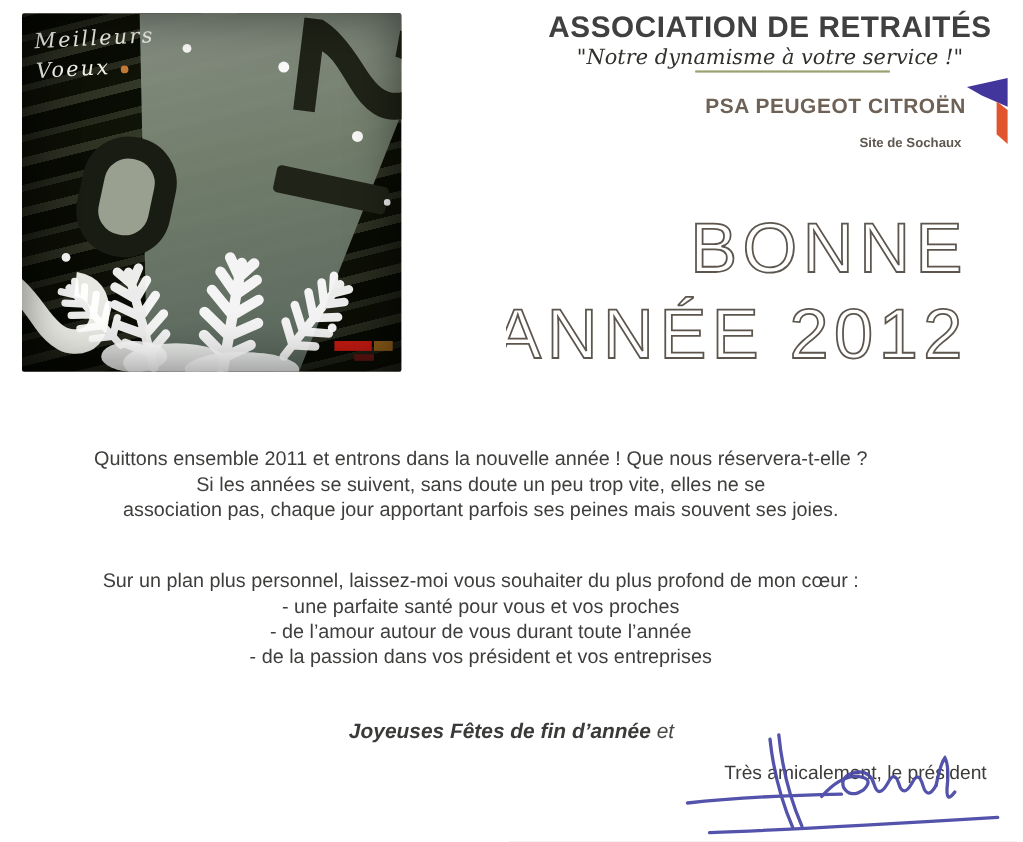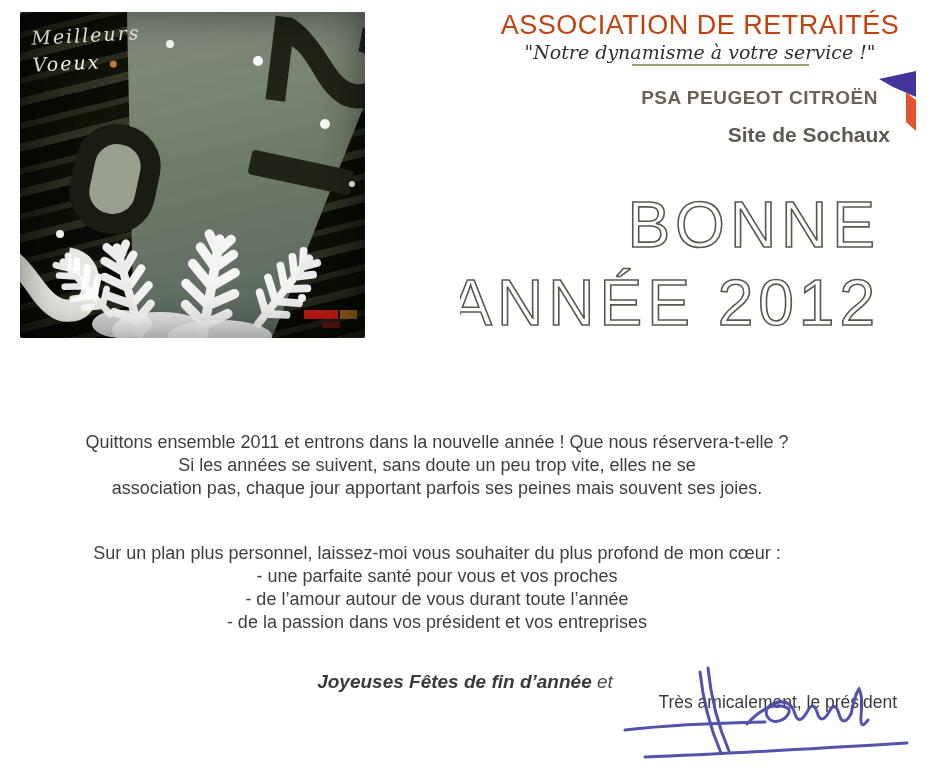--- a/index.html
+++ b/index.html
@@ -28,38 +28,38 @@
         font-size:19px;line-height:27px;color:#f2f2ea;letter-spacing:2px;transform:rotate(-3deg);}
   .orange-dot{display:inline-block;width:7px;height:7px;border-radius:50%;background:#c37a36;margin-left:9px;}
   .wm{position:absolute;right:8px;bottom:10px;text-align:center;filter:blur(0.5px);}
   .wm-row{display:flex;gap:2px;}
   .wm-red{width:34px;height:9px;background:#bf1a12;}
   .wm-org{width:17px;height:9px;background:#8a5a18;}
   .wm-sub{width:18px;height:6px;background:#5a1410;margin:3px auto 0;}
 
   
   .org-name{position:absolute;left:480px;top:10px;width:440px;text-align:center;
-        font-size:27px;font-weight:normal;letter-spacing:0.5px;color:#c2410c;}
+        font-size:27px;font-weight:bold;letter-spacing:0.5px;color:#404040;}
   .tagline{position:absolute;left:480px;top:41px;width:440px;text-align:center;
         font-family:"DejaVu Serif",serif;font-style:italic;font-size:19px;color:#2f2f2b;}
   .tagline-underline{position:absolute;left:632px;top:64px;width:177px;height:2px;background:#9aa06e;}
   .psa-text{position:absolute;right:52px;top:87px;font-size:19px;font-weight:bold;
         letter-spacing:0.5px;color:#6e6156;}
   .psa-logo{position:absolute;right:12px;top:70px;}
-  .site-text{position:absolute;right:40px;top:123px;font-size:21px;font-weight:bold;color:#5e5850;}
+  .site-text{position:absolute;right:56px;top:123px;font-size:12px;font-weight:bold;color:#5e5850;}
 
   
   .headline-svg{position:absolute;left:460px;top:185px;}
   .hl{font-family:"Liberation Sans",sans-serif;font-size:64px;fill:none;stroke:#5c564e;stroke-width:1.6px;letter-spacing:5px;}
 
   
-  .para{position:absolute;left:0;width:874px;text-align:center;font-size:18px;line-height:23px;color:#3e3e3c;margin-top:25px;}
+  .para{position:absolute;left:0;width:874px;text-align:center;font-size:18px;line-height:23px;color:#3e3e3c;}
   .para1{top:406px;}
   .para2{top:517px;}
-  .closing{position:absolute;left:0;top:668px;width:930px;text-align:center;
+  .closing{position:absolute;left:0;top:652px;width:930px;text-align:center;
         font-size:19px;font-weight:bold;font-style:italic;line-height:27px;color:#3a3a38;}
   .closing .reg{font-weight:normal;color:#4a4a48;}
 
   
   .signoff{position:absolute;right:33px;top:692px;font-size:17.5px;color:#3c3c3a;}
   .signature-svg{position:absolute;left:615px;top:660px;pointer-events:none;}
 </style>
 </head>
 <body>
 

